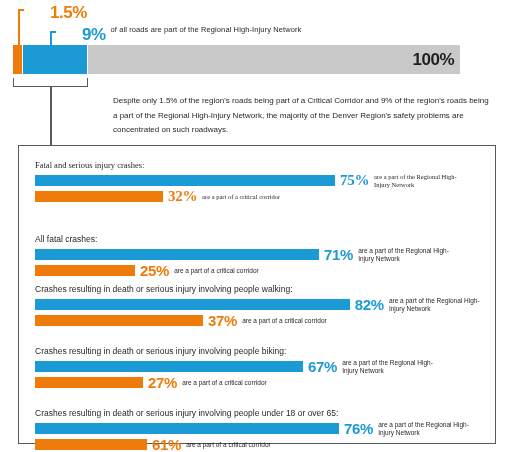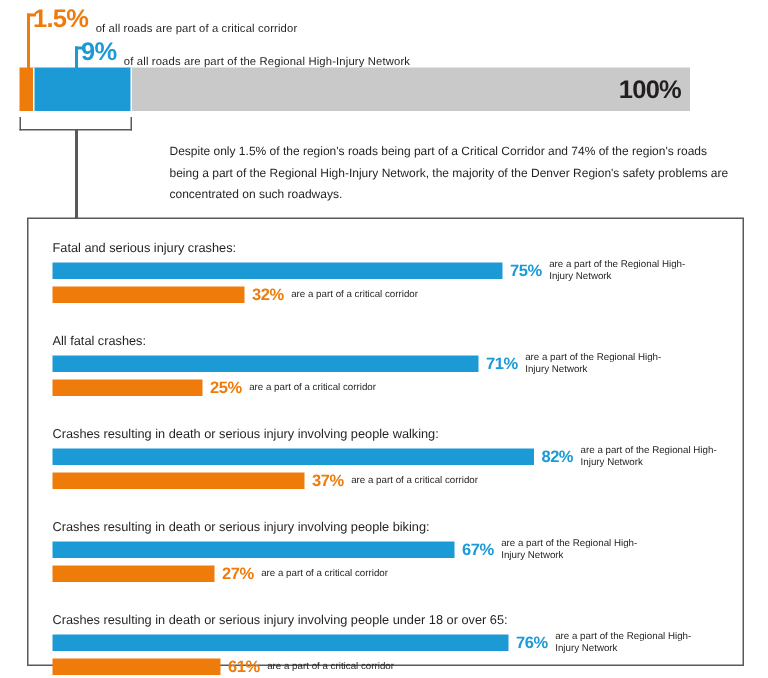--- a/index.html
+++ b/index.html
@@ -19,22 +19,23 @@
   
   #overview {
     position: absolute;
     left: 0; top: 0;
     width: 512px; height: 140px;
   }
 
   .callout {
     position: absolute;
     display: flex;
-    align-items: flex-end;
+    align-items: flex-start;
     white-space: nowrap;
+    margin-left: 28px;
   }
   .callout .pct {
     font-weight: bold;
     letter-spacing: -0.5px;
   }
   .callout .desc {
     font-size: 7.5px;
     color: #231f20;
     margin-left: 5px;
     letter-spacing: 0.1px;
@@ -165,21 +166,21 @@
     height: 11px;
     margin-bottom: 5px;
   }
   .bar {
     height: 11px;
   }
   .bar.blue { background: #1c9ad6; }
   .bar.orange { background: #ef7c0a; }
 
   .bar-pct {
-    font-size: 11px;
+    font-size: 15px;
     font-weight: bold;
     margin-left: 5px;
     letter-spacing: -0.3px;
   }
   .bar-pct.blue { color: #1c9ad6; }
   .bar-pct.orange { color: #ef7c0a; }
 
   .bar-label {
     font-size: 6.5px;
     color: #231f20;
@@ -192,21 +193,20 @@
 </head>
 <body>
 
 <div id="overview">
 
   <div class="leader" id="leader-critical"></div>
   <div class="leader" id="leader-critical-elbow"></div>
 
   <div class="callout" id="callout-critical">
     <span class="pct">1.5%</span>
-    <span class="desc">of all roads are part of a critical corridor</span>
   </div>
 
   <div class="leader" id="leader-hin"></div>
   <div class="leader" id="leader-hin-elbow"></div>
 
   <div class="callout" id="callout-hin">
     <span class="pct">9%</span>
     <span class="desc">of all roads are part of the Regional High-Injury Network</span>
   </div>
 
@@ -214,40 +214,40 @@
     <div id="seg-critical"></div>
     <div id="seg-hin"></div>
     <div id="seg-all">
       <span class="pct">100%</span>
     </div>
   </div>
 
   <div id="bracket"></div>
   <div id="bracket-stem"></div>
 
-  <p id="intro">Despite only 1.5% of the region's roads being part of a Critical Corridor and 74% of the region's roads being a part of the Regional High-Injury Network, the majority of the Denver Region's safety problems are concentrated on such roadways.</p>
+  <p id="intro">Despite only 1.5% of the region's roads being part of a Critical Corridor and 9% of the region's roads being a part of the Regional High-Injury Network, the majority of the Denver Region's safety problems are concentrated on such roadways.</p>
 </div>
 
 <div id="panel">
 
-  <div class="group" style="top:14px;">
+  <div class="group" style="top:14px;font-family:Liberation Serif, serif;">
     <div class="group-title">Fatal and serious injury crashes:</div>
     <div class="bar-row">
       <div class="bar blue" style="width:300px;"></div>
       <span class="bar-pct blue">75%</span>
       <span class="bar-label two-line">are a part of the Regional High-Injury Network</span>
     </div>
     <div class="bar-row">
       <div class="bar orange" style="width:128px;"></div>
       <span class="bar-pct orange">32%</span>
       <span class="bar-label">are a part of a critical corridor</span>
     </div>
   </div>
 
-  <div class="group" style="top:76px;">
+  <div class="group" style="top:88px;">
     <div class="group-title">All fatal crashes:</div>
     <div class="bar-row">
       <div class="bar blue" style="width:284px;"></div>
       <span class="bar-pct blue">71%</span>
       <span class="bar-label two-line">are a part of the Regional High-Injury Network</span>
     </div>
     <div class="bar-row">
       <div class="bar orange" style="width:100px;"></div>
       <span class="bar-pct orange">25%</span>
       <span class="bar-label">are a part of a critical corridor</span>

